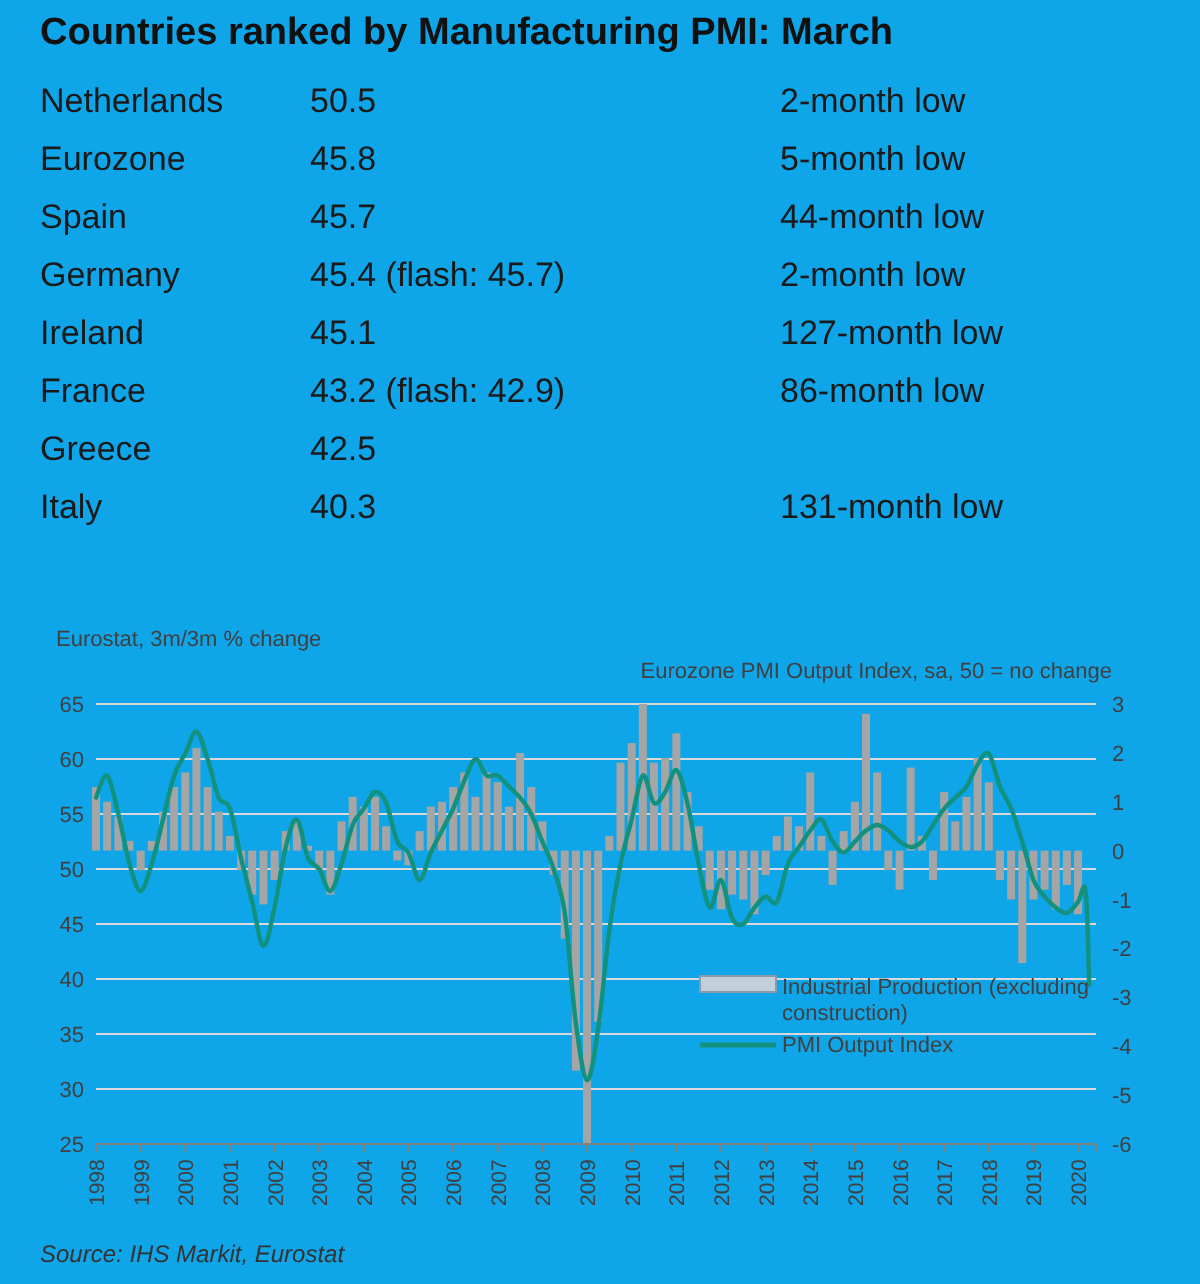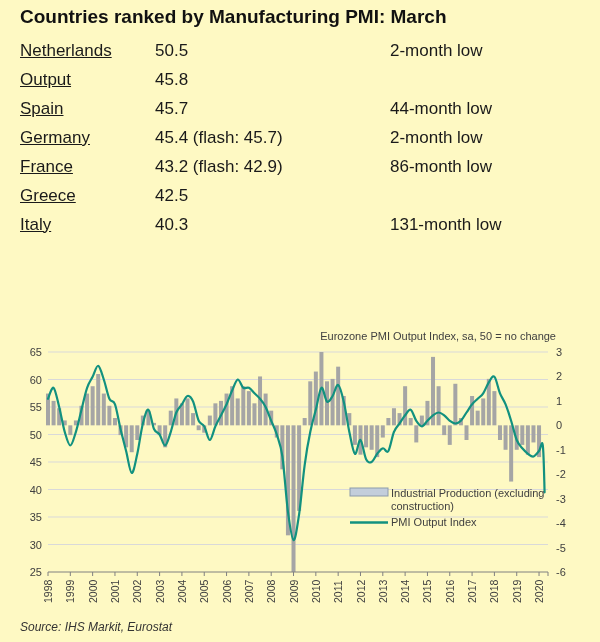--- a/index.html
+++ b/index.html
@@ -1,70 +1,77 @@
 <!DOCTYPE html>
 <html><head>
 <meta charset="utf-8">
 <style>
   * { margin:0; padding:0; box-sizing:border-box; }
   html,body { background:#ffffff; }
   body { font-family:"Liberation Sans", sans-serif; color:#1a1a1a; }
-  .page { position:relative; width:600px; height:642px; background:#fef9c3; overflow:hidden; }
+  .page { position:relative; width:600px; height:642px; background:#0ea5e9; overflow:hidden; }
   .title { position:absolute; left:20px; top:6px; font-size:19px; font-weight:bold; color:#111; }
   .pmi-table { position:absolute; left:20px; top:36px; width:566px; }
   .pmi-row { display:grid; grid-template-columns:135px 220px auto; height:29px; align-items:center; }
-  .pmi-row .country { font-size:17px; text-align:left;text-decoration:underline; }
+  .pmi-row .country { font-size:17px; text-align:left; }
   .pmi-row .value   { font-size:17px; text-align:left; }
   .pmi-row .note    { font-size:17px; text-align:left; padding-left:15px; }
   .axis-title { position:absolute; top:314px; font-size:11px; color:#404040; }
   .axis-title.left  { left:28px; }
   .axis-title.right { right:44px; text-align:center;margin-top:16px; }
   .chart-svg { position:absolute; left:0; top:335px; }
   .source { position:absolute; left:20px; top:620px; font-size:12px; font-style:italic; color:#333; }
 </style>
 </head>
 <body>
 
 <div class="page">
   <div class="title">Countries ranked by Manufacturing PMI: March</div>
   <div class="pmi-table" id="pmi-table">
       <div class="pmi-row">
         <span class="country">Netherlands</span>
         <span class="value">50.5</span>
         <span class="note">2-month low</span>
       </div>
       <div class="pmi-row">
-        <span class="country">Output</span>
+        <span class="country">Eurozone</span>
         <span class="value">45.8</span>
+        <span class="note">5-month low</span>
       </div>
       <div class="pmi-row">
         <span class="country">Spain</span>
         <span class="value">45.7</span>
         <span class="note">44-month low</span>
       </div>
       <div class="pmi-row">
         <span class="country">Germany</span>
         <span class="value">45.4 (flash: 45.7)</span>
         <span class="note">2-month low</span>
       </div>
       <div class="pmi-row">
+        <span class="country">Ireland</span>
+        <span class="value">45.1</span>
+        <span class="note">127-month low</span>
+      </div>
+      <div class="pmi-row">
         <span class="country">France</span>
         <span class="value">43.2 (flash: 42.9)</span>
         <span class="note">86-month low</span>
       </div>
       <div class="pmi-row">
         <span class="country">Greece</span>
         <span class="value">42.5</span>
       </div>
       <div class="pmi-row">
         <span class="country">Italy</span>
         <span class="value">40.3</span>
         <span class="note">131-month low</span>
       </div>
     </div>
+  <div class="axis-title left">Eurostat, 3m/3m % change</div>
   <div class="axis-title right">Eurozone PMI Output Index, sa, 50 = no change</div>
   <svg id="chart" class="chart-svg" width="600" height="290">
       <g>
         <line x1="48" x2="548" y1="17" y2="17" stroke="#d9d9d9" stroke-width="1"></line>
         <line x1="48" x2="548" y1="44.5" y2="44.5" stroke="#d9d9d9" stroke-width="1"></line>
         <line x1="48" x2="548" y1="72" y2="72" stroke="#d9d9d9" stroke-width="1"></line>
         <line x1="48" x2="548" y1="99.5" y2="99.5" stroke="#d9d9d9" stroke-width="1"></line>
         <line x1="48" x2="548" y1="127" y2="127" stroke="#d9d9d9" stroke-width="1"></line>
         <line x1="48" x2="548" y1="154.5" y2="154.5" stroke="#d9d9d9" stroke-width="1"></line>
         <line x1="48" x2="548" y1="182" y2="182" stroke="#d9d9d9" stroke-width="1"></line>

